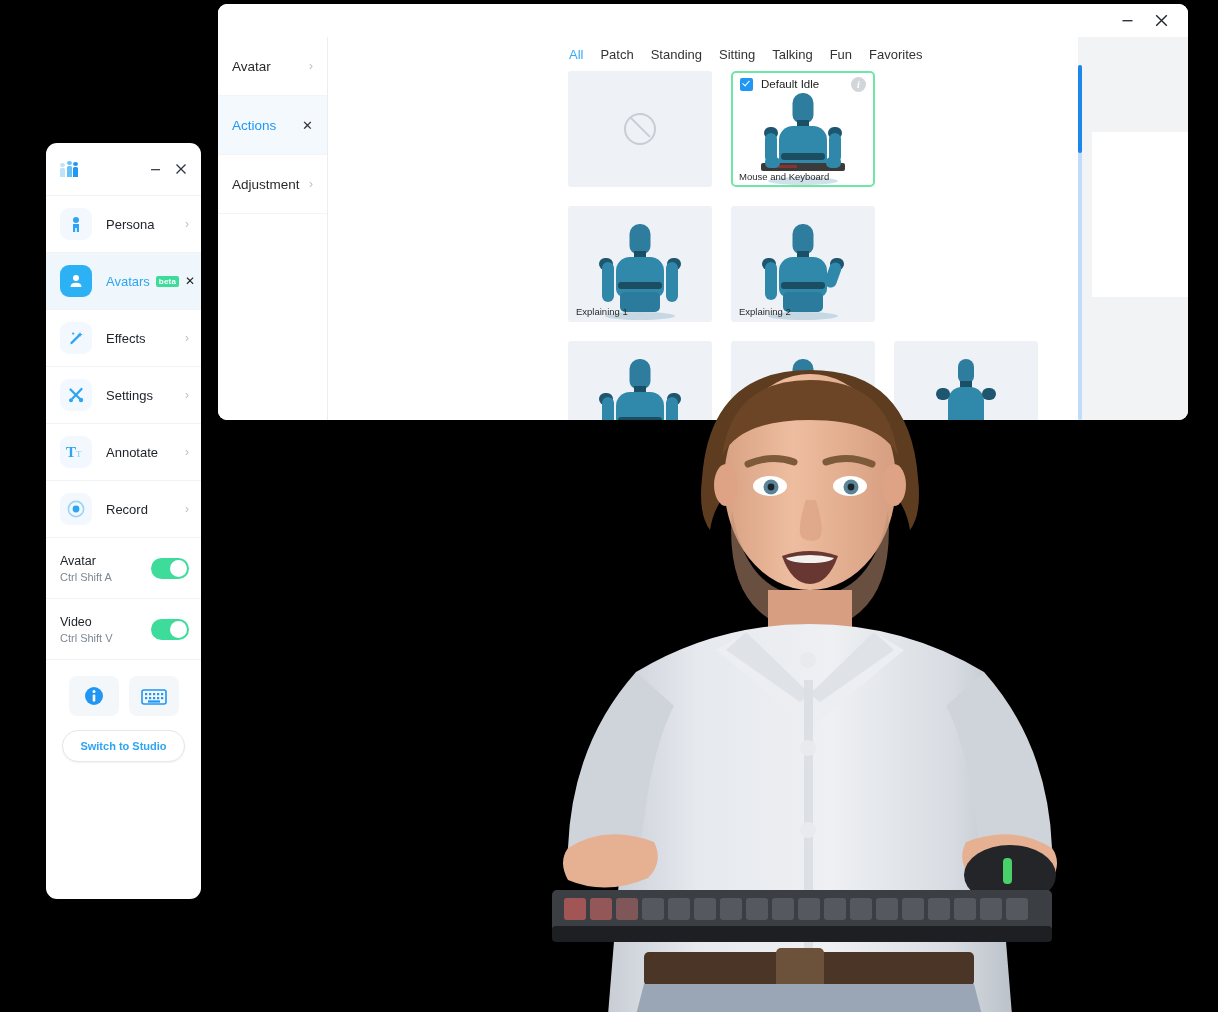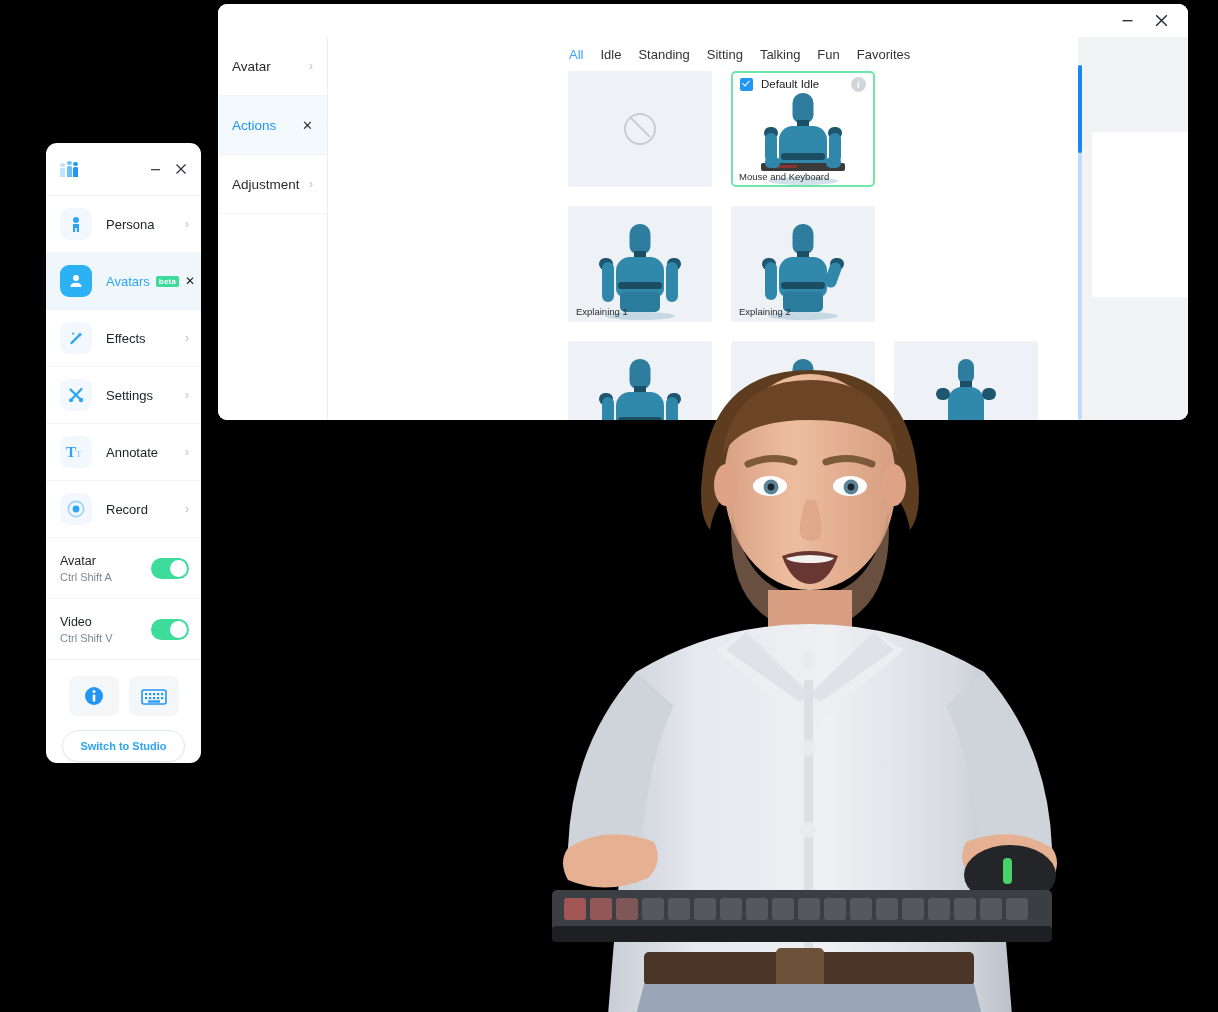--- a/index.html
+++ b/index.html
@@ -367,21 +367,21 @@
     width: 110px;
     height: 152px;
   }
 
   
   #float-panel {
     position: absolute;
     left: 46px;
     top: 143px;
     width: 155px;
-    height: 620px;
+    height: 756px;
     background: #ffffff;
     border-radius: 11px;
     box-shadow: 0 3px 16px rgba(0,0,0,0.40);
     overflow: hidden;
   }
   #fp-titlebar {
     height: 53px;
     display: flex;
     align-items: center;
     padding: 0 8px 0 14px;
@@ -572,21 +572,21 @@
       <div class="nav-item">
         <span>Adjustment</span>
         <span class="chev">›</span>
       </div>
     </div>
 
     <div id="center-panel">
 
       <div id="tabs-row">
         <div class="tab active">All</div>
-        <div class="tab">Idle</div>
+        <div class="tab">Patch</div>
         <div class="tab">Standing</div>
         <div class="tab">Sitting</div>
         <div class="tab">Talking</div>
         <div class="tab">Fun</div>
         <div class="tab">Favorites</div>
       </div>
 
       <div id="thumb-grid">
 
         <div class="thumb-row">

